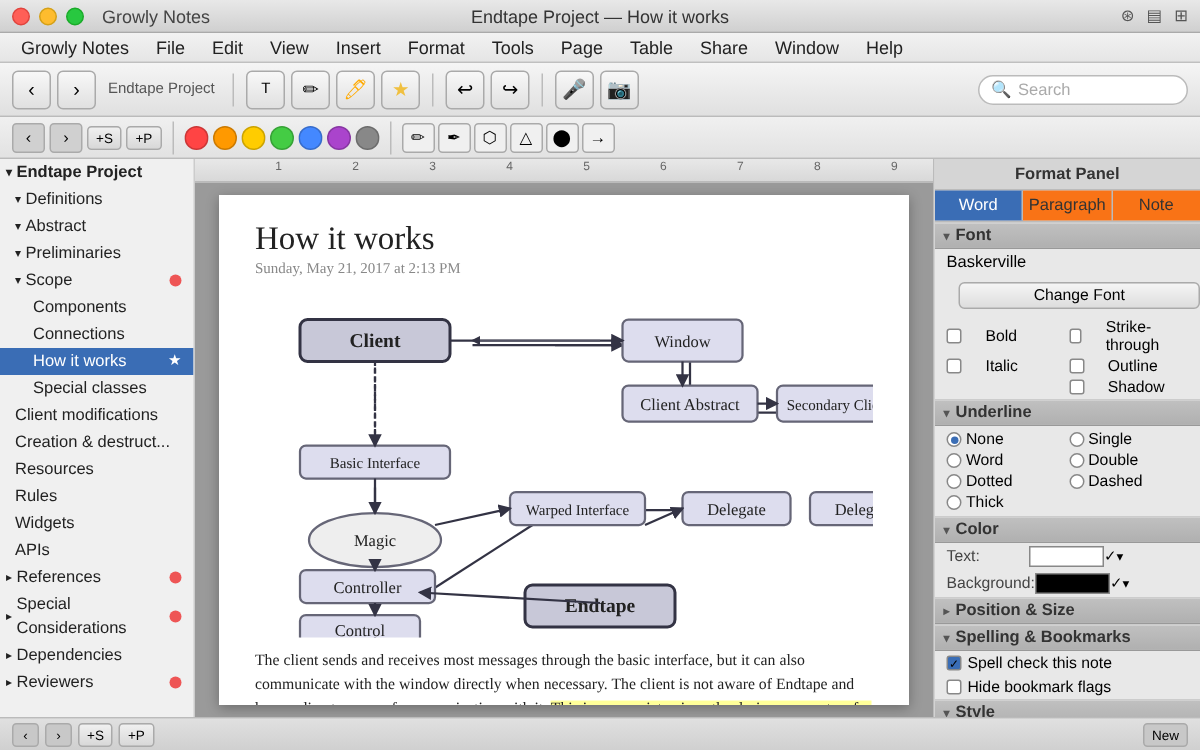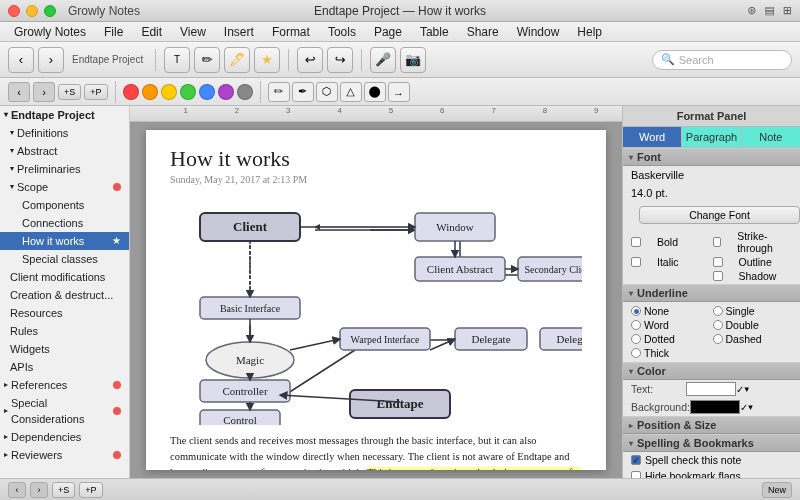--- a/index.html
+++ b/index.html
@@ -151,21 +151,21 @@
     #format-panel {
       width: 178px;
       background: #e8e8e8;
       border-left: 1px solid #bbb;
       overflow-y: auto;
       flex-shrink: 0;
       font-size: 11px;
     }
     .panel-title { text-align: center; font-size: 11px; font-weight: 600; padding: 4px; background: #d5d5d5; border-bottom: 1px solid #bbb; color: #333; }
     .panel-tabs { display: flex; border-bottom: 1px solid #bbb; }
-    .panel-tab { flex: 1; text-align: center; padding: 4px 2px; font-size: 11px; cursor: pointer; background: #5eead4; border-right: 1px solid #bbb; color: #333; }
+    .panel-tab { flex: 1; text-align: center; padding: 4px 2px; font-size: 11px; cursor: pointer; background: #f97316; border-right: 1px solid #bbb; color: #333; }
     .panel-tab.active { background: #3a6db5; color: white; }
     .panel-tab:last-child { border-right: none; }
     .section-header-panel {
       background: linear-gradient(to bottom, #c0c0c0, #b0b0b0);
       border-top: 1px solid #ccc;
       border-bottom: 1px solid #999;
       padding: 2px 6px;
       font-size: 11px;
       font-weight: 600;
       color: #333;
@@ -493,23 +493,20 @@
       <div class="panel-tab">Note</div>
     </div>
 
     <div class="section-header-panel">
       <span class="section-arrow">▾</span>
       <span>Font</span>
     </div>
     <div class="panel-row">
       <span>Baskerville</span>
     </div>
-    <div class="panel-row">
-      <span>14.0 pt.</span>
-    </div>
     <div style="padding:2px 8px;">
       <div class="panel-btn full">Change Font</div>
     </div>
 
     <div class="font-style-grid">
       <div class="font-style-item">
         <div class="cb"></div>
         <span>Bold</span>
       </div>
       <div class="font-style-item">

